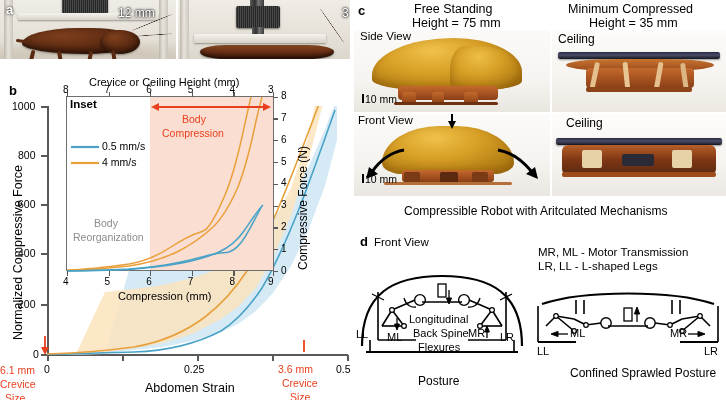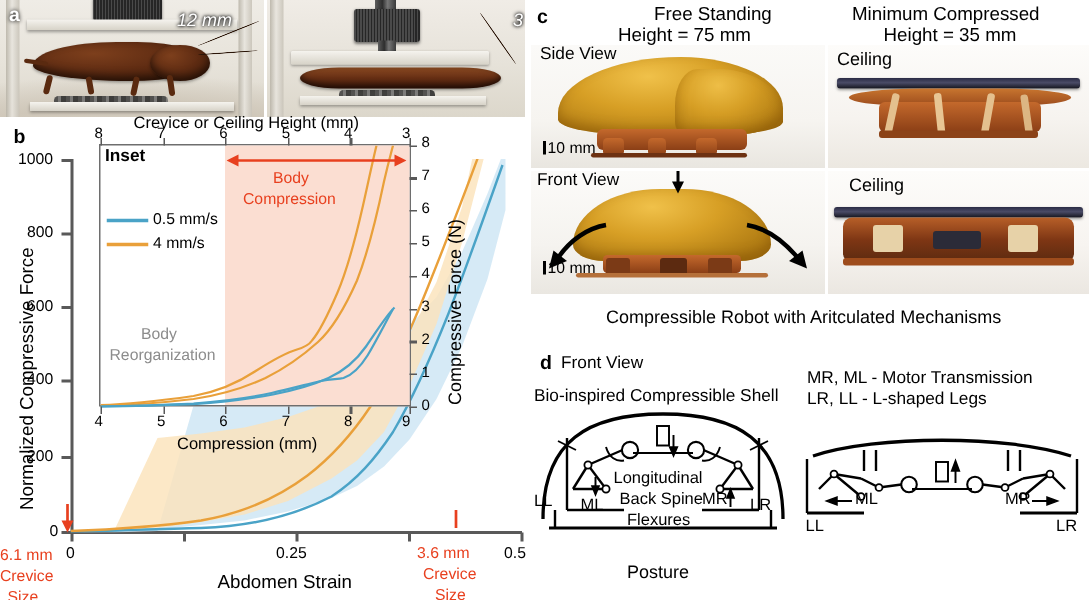--- a/index.html
+++ b/index.html
@@ -19,21 +19,21 @@
     font-family:"Liberation Sans", sans-serif; z-index:40;
   }
   .lbl{ position:absolute; font-size:11px; color:#000; white-space:nowrap; }
   .lbl.b{ font-weight:bold; }
   .lbl.w{ color:#fff; text-shadow:0 0 2px #000,0 0 3px #000; }
   .lbl.grey{ color:#8c8c8c; }
   .lbl.red{ color:#e8401f; }
 
   
   #panel-a{ position:absolute; left:0; top:0; width:350px; height:78px; }
-  .photo{ position:absolute; top:0; height:78px; overflow:hidden;font-style:italic; }
+  .photo{ position:absolute; top:0; height:59px; overflow:hidden; }
   #photo-left{ left:0; width:176px;
     background:
       radial-gradient(ellipse 150% 80% at 50% 120%, #d9d2c6 0%, #cfc7b9 40%, transparent 70%),
       linear-gradient(180deg,#efece6 0%,#e7e3da 55%,#ddd8cd 100%);
   }
   #photo-right{ left:178px; width:172px;
     background:
       linear-gradient(180deg,#f0ece6 0%,#e6e2d9 55%,#dcd7cb 100%);
   }
   
@@ -308,21 +308,21 @@
     <span class="inset-ticktxt" style="left:281px; top:34px;">7</span>
     <span class="inset-ticktxt" style="left:281px; top:12px;">8</span>
 
     <span class="axtitle ylabel-rot" style="left:296px; top:192px; font-size:12px;">Compressive Force (N)</span>
   </div>
 
   <div id="panel-c">
 
     <span class="panel-letter" style="left:6px; top:3px;">c</span>
 
-    <span class="lbl" style="left:84px; top:2px; font-size:12.5px;">Free Standing</span>
+    <span class="lbl" style="left:62px; top:2px; font-size:12.5px;">Free Standing</span>
     <span class="lbl" style="left:60px; top:16px; font-size:12.5px;">Height = 75 mm</span>
 
     <span class="lbl" style="left:216px; top:2px; font-size:12.5px;">Minimum Compressed</span>
     <span class="lbl" style="left:237px; top:16px; font-size:12.5px;">Height = 35 mm</span>
 
     <div class="pc-photo" style="left:2px; top:30px; width:196px; height:82px;
                 background:linear-gradient(180deg,#fbfaf8 0%,#f6f4f0 62%,#e9e6e0 100%);">
       <div class="robot-shell" style="left:18px; top:8px; width:150px; height:52px;
            border-radius:70% 58% 38% 46% / 92% 84% 22% 26%;"></div>
       <div class="robot-shell" style="left:96px; top:16px; width:72px; height:44px;
@@ -402,21 +402,20 @@
   </div>
 
   <div id="panel-d">
 
     <span class="panel-letter" style="left:8px; top:2px;">d</span>
     <span class="dlbl" style="left:22px; top:4px; font-size:11.5px;">Front View</span>
 
     <span class="dlbl" style="left:186px; top:14px; font-size:11.5px;">MR, ML - Motor Transmission</span>
     <span class="dlbl" style="left:186px; top:28px; font-size:11.5px;">LR, LL - L-shaped Legs</span>
 
-    <span class="dlbl" style="left:4px; top:26px; font-size:11.5px;">Bio-inspired Compressible Shell</span>
 
     <svg style="position:absolute; left:4px; top:42px;" width="175" height="88" viewBox="0 0 175 88">
       <g stroke="#000" fill="none" stroke-width="1.6">
 
         <path d="M6,72 C6,20 36,2 86,2 C136,2 166,20 166,72" stroke-width="2.2"></path>
 
         <line x1="66" y1="28" x2="106" y2="28" stroke-width="1.4"></line>
         <g stroke-width="1"></g>
 
         <circle cx="64" cy="26" r="5.4" stroke-width="1.4"></circle>
@@ -529,15 +528,16 @@
         <line x1="156" y1="48" x2="168" y2="48" stroke-width="1.3"></line>
         <polygon points="173,48 166,45.4 166,50.6"></polygon>
       </g>
     </svg>
 
     <span class="dlbl" style="left:218px; top:95px; font-size:11px;">ML</span>
     <span class="dlbl" style="left:318px; top:95px; font-size:11px;">MR</span>
     <span class="dlbl" style="left:185px; top:113px; font-size:11px;">LL</span>
     <span class="dlbl" style="left:352px; top:113px; font-size:11px;">LR</span>
 
+    <span class="dcap" style="left:218px; top:134px; font-size:12px;">Confined Sprawled Posture</span>
   </div>
 
 </div>
 
 </body></html>

